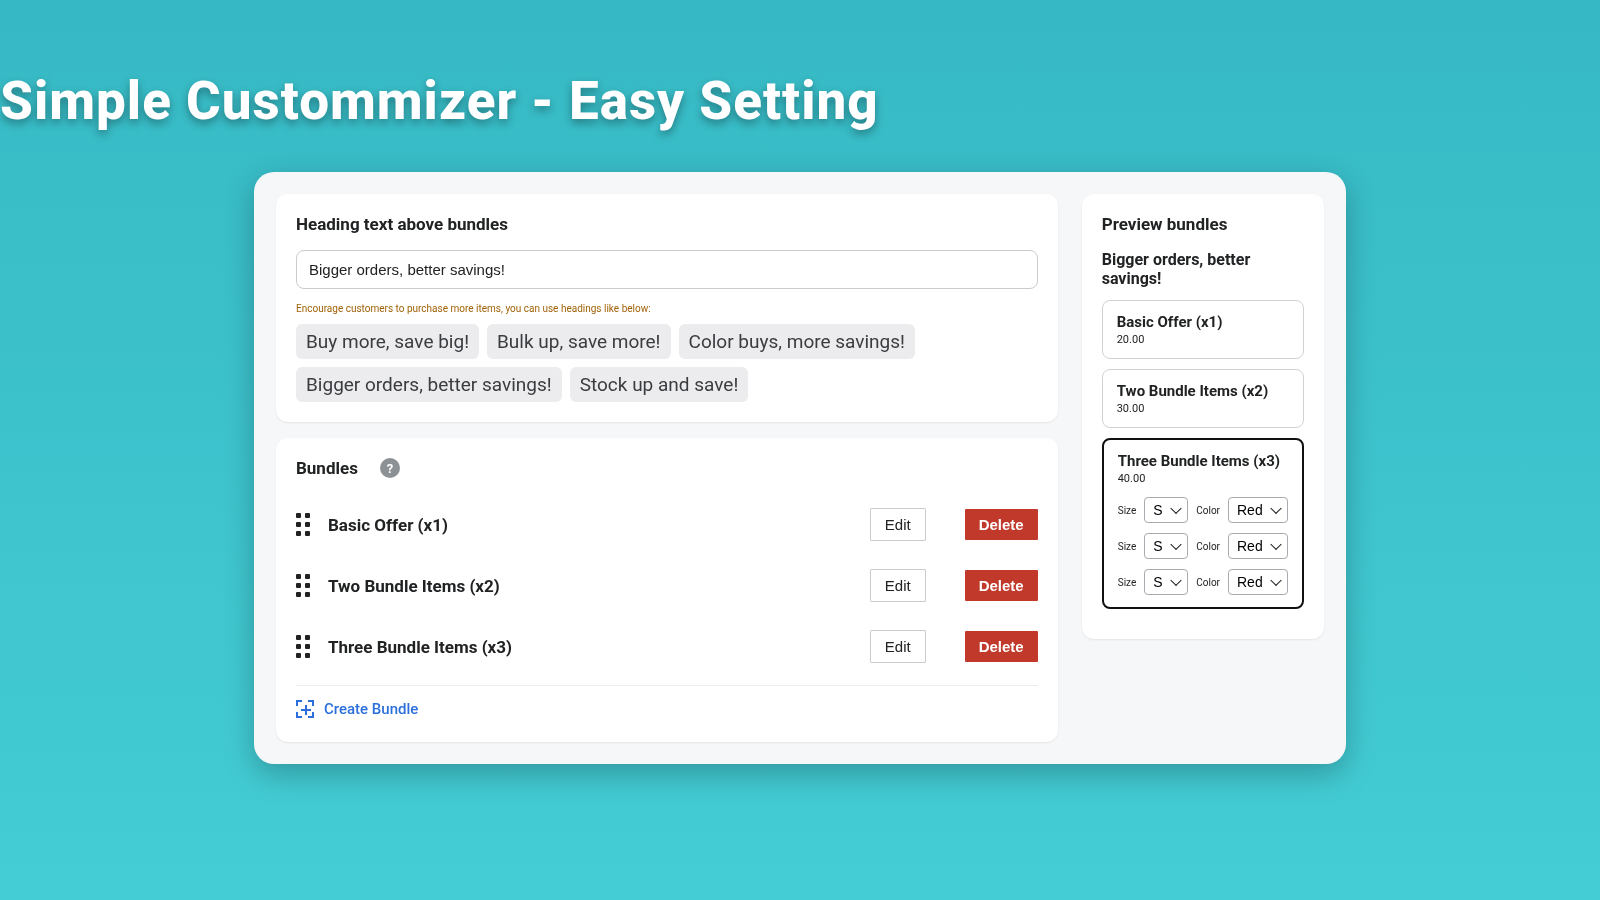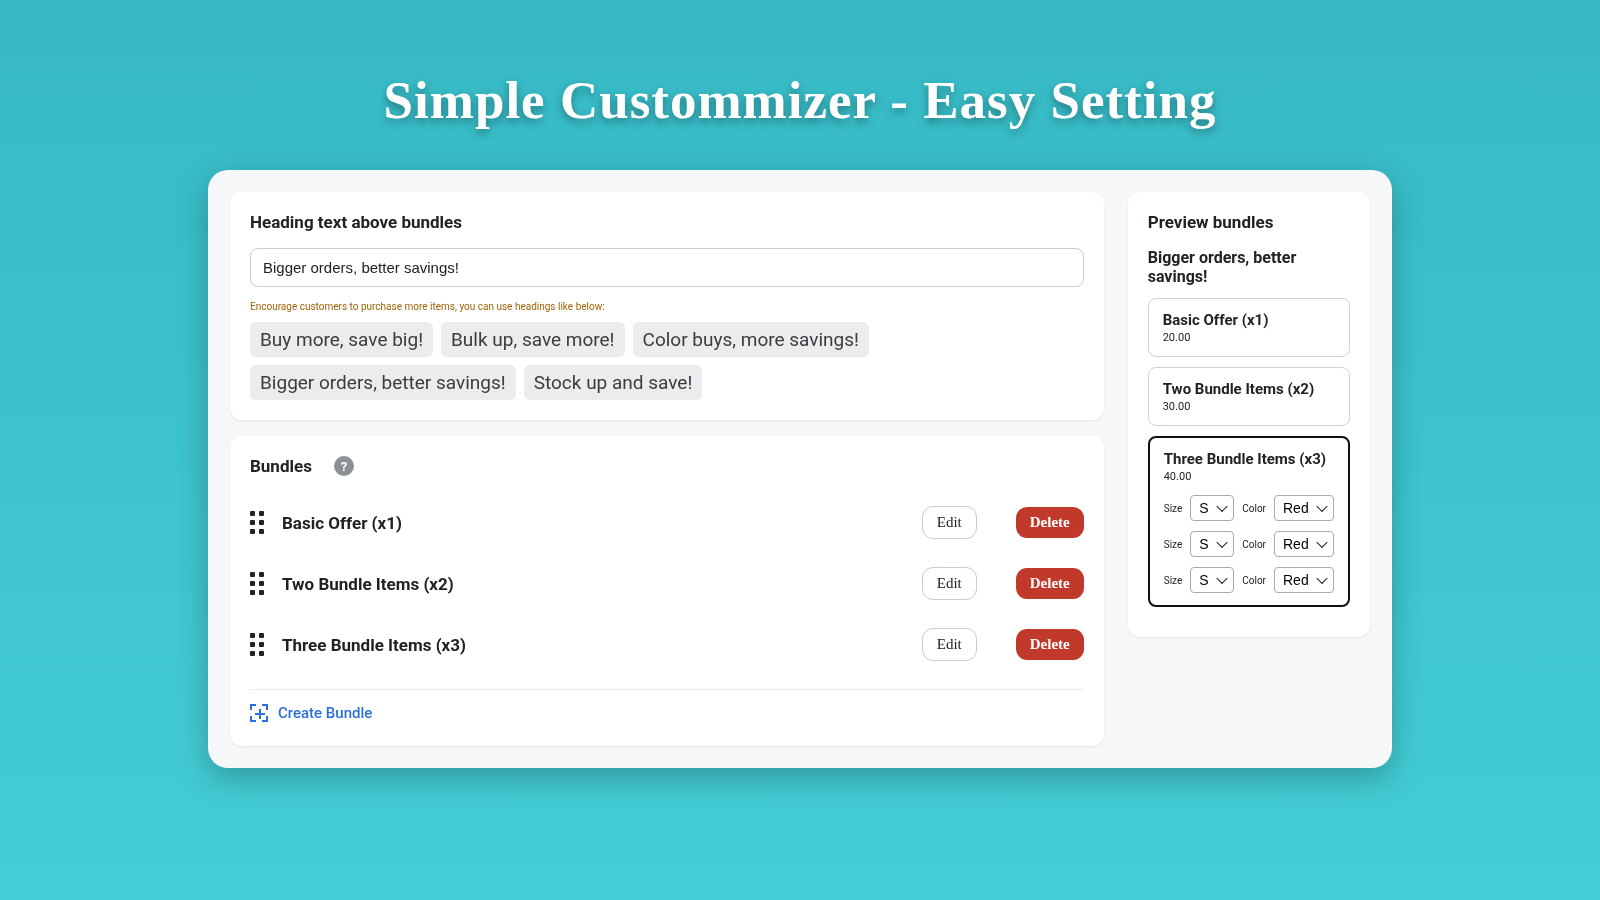--- a/index.html
+++ b/index.html
@@ -3,31 +3,29 @@
 <meta charset="utf-8">
 <style>
 * { box-sizing: border-box; margin: 0; padding: 0; }
 body {
   width: 1600px; height: 900px;
   background: linear-gradient(180deg, #36b9c4 0%, #44cdd5 100%);
   font-family: -apple-system, BlinkMacSystemFont, "Segoe UI", Roboto, sans-serif;
   overflow: hidden;
 }
 .banner {
-  text-align: center;
   color: #fff;
   font-size: 53px;
   font-weight: 800;
   letter-spacing: 1px;
   padding: 70px 0 18px 0;
   text-shadow: 0 4px 8px rgba(0,0,0,0.35);
-  font-family: Liberation Serif, serif;
 }
 .panel {
-  width: 1184px;
+  width: 1092px;
   margin: 22px auto 0;
   background: #f6f7f8;
   border-radius: 20px;
   box-shadow: 0 10px 30px rgba(0,0,0,0.25);
   padding: 22px;
   display: flex;
   gap: 24px;
 }
 .left-col { flex: 1 1 auto; display: flex; flex-direction: column; gap: 16px; }
 .right-col { width: 310px; }
@@ -81,39 +79,38 @@
 .drag-dots {
   display: grid; grid-template-columns: repeat(2, 5px);
   grid-template-rows: repeat(3, 5px); gap: 4px;
   cursor: grab;
 }
 .drag-dots span { width: 5px; height: 5px; background: #202223; border-radius: 1px; }
 .bundle-name { flex: 1; font-size: 17px; font-weight: 700; color: #202223; }
 .btn {
   border: 1px solid #c9cccf;
   background: #fff;
-  border-radius: 11px;
+  border-radius: 1px;
   padding: 7px 14px;
   font-size: 15px;
   color: #202223;
   cursor: pointer;
-  font-family: Liberation Serif, serif;
 }
 .btn-danger {
   border: none;
   background: #c0392b;
   color: #fff;
   font-weight: 600;
   margin-left: 21px;
 }
 .create-link {
   display: flex; align-items: center; gap: 10px;
   padding: 14px 0 4px 0;
   border-top: 1px solid #ececee;
-  margin-top: 14px;
+  margin-top: 8px;
 }
 .create-icon {
   width: 18px; height: 18px;
   border: 2px dashed #2a6fdb;
   position: relative;
 }
 .create-icon::before, .create-icon::after {
   content: ""; position: absolute; background: #2a6fdb;
 }
 .create-icon::before { left: 7px; top: 3px; width: 2px; height: 10px; }

